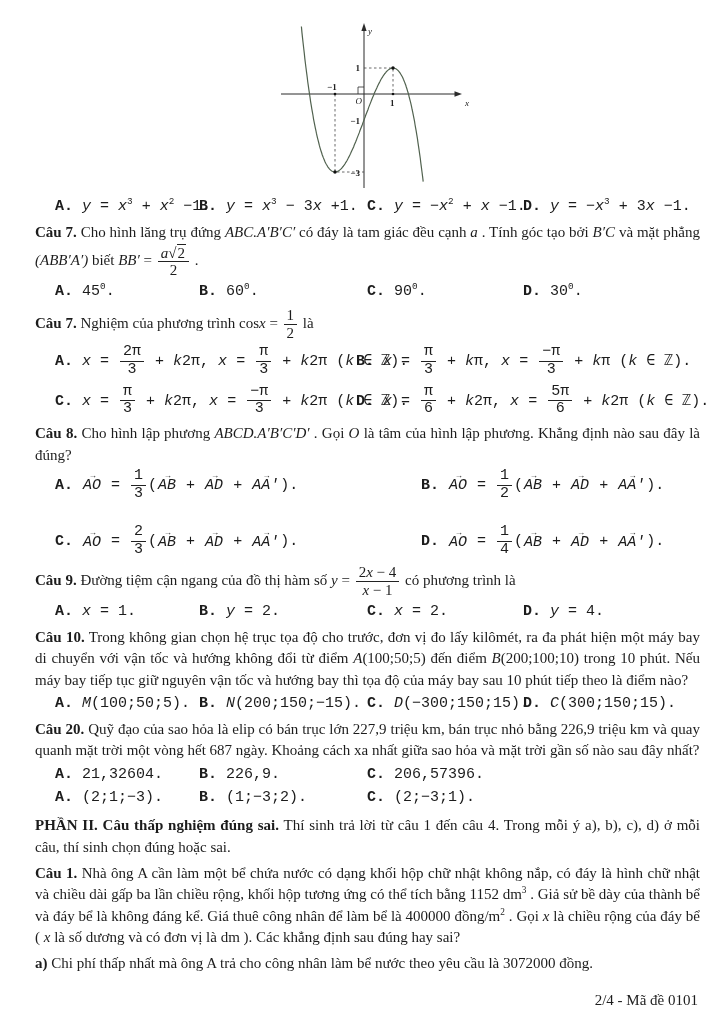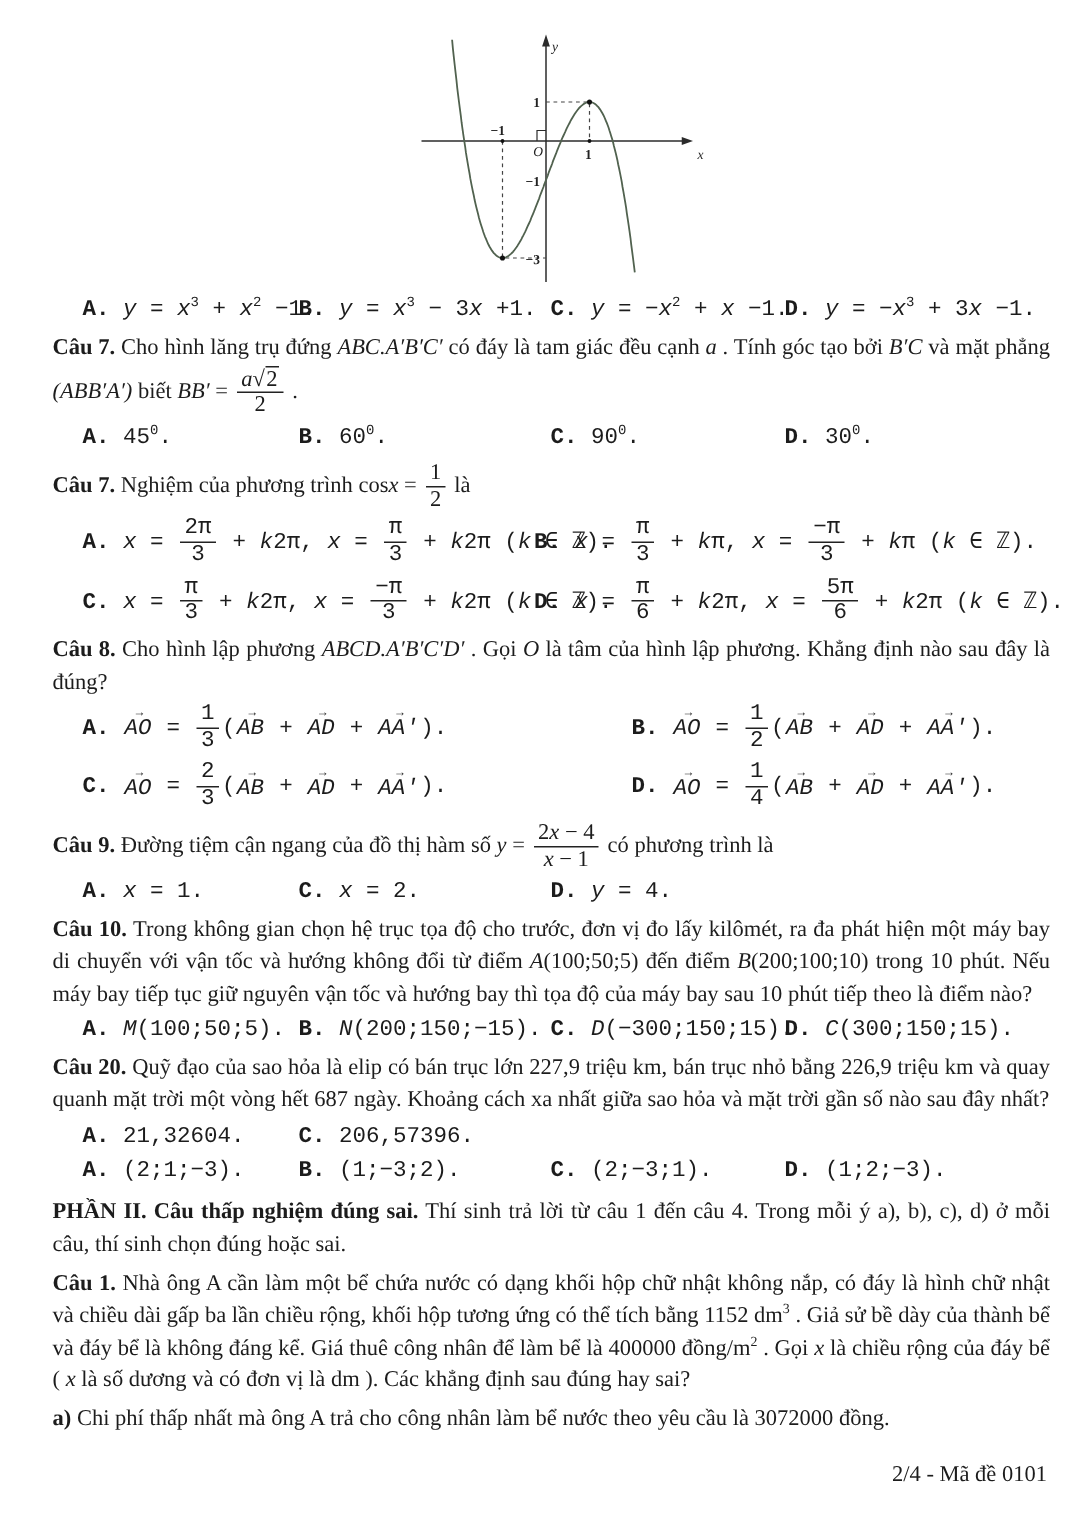--- a/index.html
+++ b/index.html
@@ -12,21 +12,21 @@
   }
   main{width:665px;}
   .graph-wrap{margin:0 0 4px 244px;width:212px;height:170px;}
   svg{display:block;}
   svg text{font-family:"Liberation Serif",serif;font-size:9px;fill:#222;font-weight:bold;}
   svg text.it{font-style:italic;font-weight:normal;}
   .qbody{text-align:justify;margin-top:5px;}
   .options{display:grid;padding-left:20px;margin:2px 0 2px 0;column-gap:6px;}
   .cols4{grid-template-columns:138px 162px 150px 1fr;}
   .cols2{grid-template-columns:295px 1fr;row-gap:5px;}
-  .cols2w{grid-template-columns:360px 1fr;row-gap:5px;}
+  .cols2w{grid-template-columns:360px 1fr;row-gap:22px;}
   .opt{white-space:nowrap;font-family:Liberation Mono, monospace;}
   .olabel{font-weight:bold;}
   .r-b{font-weight:bold;}
   .r-i{font-style:italic;}
   .r-sup{vertical-align:super;font-size:0.62em;line-height:0;}
   .r-frac{display:inline-flex;flex-direction:column;text-align:center;vertical-align:middle;margin:0 2px;line-height:1.12;}
   .r-frac .num{border-bottom:1px solid #222;padding:0 3px;}
   .r-frac .den{padding:0 3px;}
   .r-sqrt{display:inline-flex;align-items:baseline;}
   .r-sqrt .rc{border-top:1px solid #222;padding:0 1px;}
@@ -157,49 +157,50 @@
       </div>
   </section>
 
   <section>
     <div class="qbody"><span class="r-b">Câu 9.</span> Đường tiệm cận ngang của đồ thị hàm số <span class="r-i">y</span> = <span class="r-frac">
           <span class="num">2<span class="r-i">x</span> − 4</span>
           <span class="den"><span class="r-i">x</span> − 1</span>
         </span> có phương trình là</div>
     <div class="options cols4">
         <span class="opt"><span class="olabel">A. </span><span class="r-i">x</span> = 1.</span>
+        <span class="opt"><span class="olabel">B. </span><span class="r-i">y</span> = 2.</span>
         <span class="opt"><span class="olabel">C. </span><span class="r-i">x</span> = 2.</span>
         <span class="opt"><span class="olabel">D. </span><span class="r-i">y</span> = 4.</span>
       </div>
   </section>
 
   <section>
     <div class="qbody"><span class="r-b">Câu 10.</span> Trong không gian chọn hệ trục tọa độ cho trước, đơn vị đo lấy kilômét, ra đa phát hiện một máy bay di chuyển với vận tốc và hướng không đổi từ điểm <span class="r-i">A</span>(100;50;5) đến điểm <span class="r-i">B</span>(200;100;10) trong 10 phút. Nếu máy bay tiếp tục giữ nguyên vận tốc và hướng bay thì tọa độ của máy bay sau 10 phút tiếp theo là điểm nào?</div>
     <div class="options cols4">
         <span class="opt"><span class="olabel">A. </span><span class="r-i">M</span>(100;50;5).</span>
         <span class="opt"><span class="olabel">B. </span><span class="r-i">N</span>(200;150;−15).</span>
         <span class="opt"><span class="olabel">C. </span><span class="r-i">D</span>(−300;150;15).</span>
         <span class="opt"><span class="olabel">D. </span><span class="r-i">C</span>(300;150;15).</span>
       </div>
   </section>
 
   <section>
     <div class="qbody"><span class="r-b">Câu 20.</span> Quỹ đạo của sao hỏa là elip có bán trục lớn 227,9 triệu km, bán trục nhỏ bằng 226,9 triệu km và quay quanh mặt trời một vòng hết 687 ngày. Khoảng cách xa nhất giữa sao hỏa và mặt trời gần số nào sau đây nhất?</div>
     <div class="options cols4">
         <span class="opt"><span class="olabel">A. </span>21,32604.</span>
+        <span class="opt"><span class="olabel">B. </span>226,9.</span>
         <span class="opt"><span class="olabel">C. </span>206,57396.</span>
       </div>
   </section>
 
   <section>
     <div class="options cols4">
         <span class="opt"><span class="olabel">A. </span>(2;1;−3).</span>
         <span class="opt"><span class="olabel">B. </span>(1;−3;2).</span>
         <span class="opt"><span class="olabel">C. </span>(2;−3;1).</span>
-        <span class="opt"><span class="olabel">D. </span>(1;2;−3).</span>
       </div>
   </section>
 
   <section class="part2"><span class="r-b">PHẦN II. Câu thấp nghiệm đúng sai.</span> Thí sinh trả lời từ câu 1 đến câu 4. Trong mỗi ý a), b), c), d) ở mỗi câu, thí sinh chọn đúng hoặc sai.</section>
 
   <section>
     <div class="qbody"><span class="r-b">Câu 1.</span> Nhà ông A cần làm một bể chứa nước có dạng khối hộp chữ nhật không nắp, có đáy là hình chữ nhật và chiều dài gấp ba lần chiều rộng, khối hộp tương ứng có thể tích bằng 1152 dm<span class="r-sup">3</span> . Giả sử bề dày của thành bể và đáy bể là không đáng kể. Giá thuê công nhân để làm bể là 400000 đồng/m<span class="r-sup">2</span> . Gọi <span class="r-i">x</span> là chiều rộng của đáy bể ( <span class="r-i">x</span> là số dương và có đơn vị là dm ). Các khẳng định sau đúng hay sai?</div>
     <div class="itema"><span class="r-b">a)</span> Chi phí thấp nhất mà ông A trả cho công nhân làm bể nước theo yêu cầu là 3072000 đồng.</div>
   </section>
 

